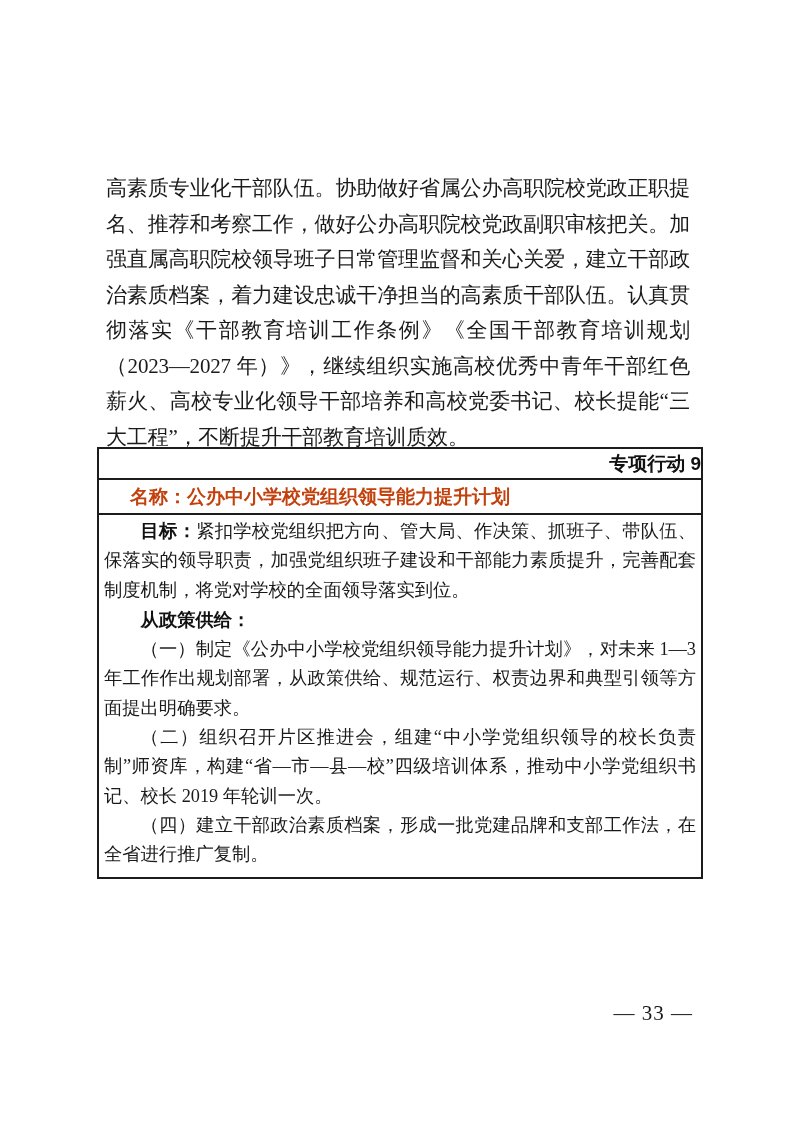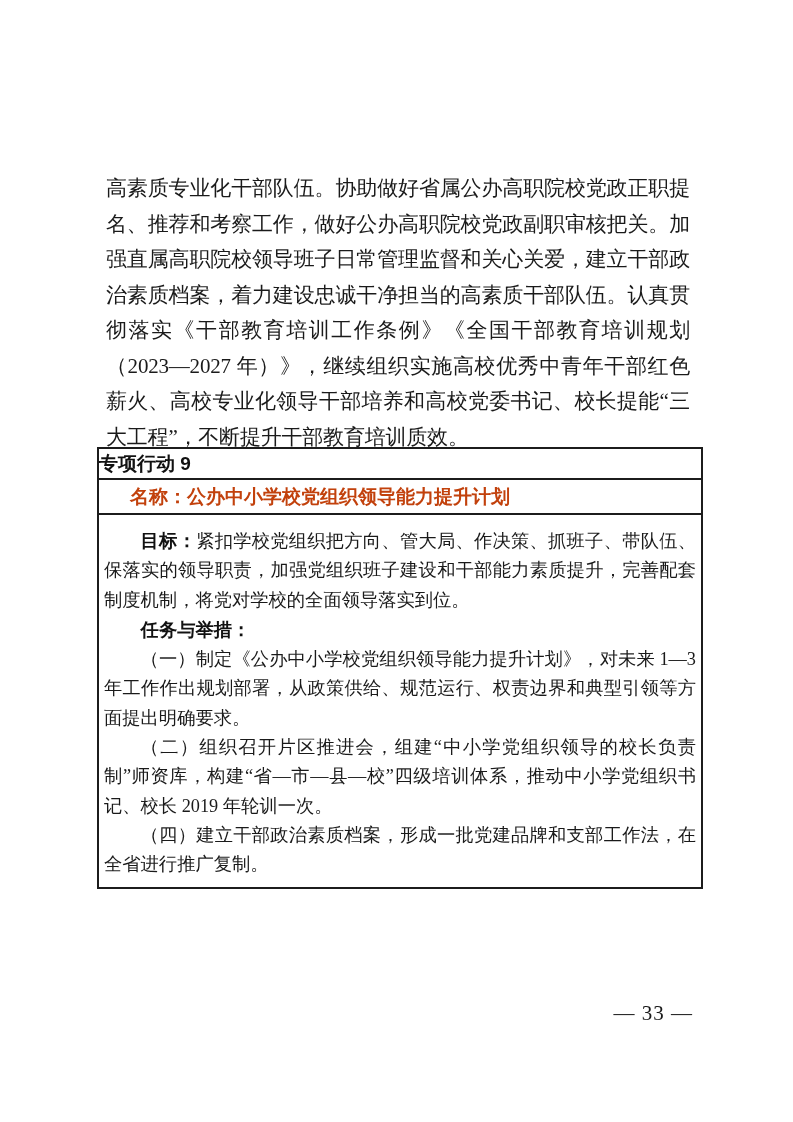--- a/index.html
+++ b/index.html
@@ -32,36 +32,36 @@
   .action-table {
     position: absolute;
     left: 97px; top: 447px; width: 606px;
     border: 2px solid #1c1c1c;
     background: #ffffff;
   }
   .tbl-row { border-bottom: 2px solid #1c1c1c; }
   .tbl-row:last-child { border-bottom: none; }
   .header-row {
     height: 31px; line-height: 30px;
-    text-align: left;
+    text-align: right;
     font-family: "Liberation Sans", "DejaVu Sans", sans-serif;
     font-weight: 700;
     font-size: 19px;
     color: #111;
   }
   .name-row {
     height: 35px; line-height: 34px;
     padding-left: 31px;
     font-family: "Liberation Sans", "DejaVu Sans", sans-serif;
     font-weight: 700;
     font-size: 19px;
     color: #c2410c;
   }
   .body-cell {
-    padding: 11px 5px 7px 5px;
+    padding: 1px 5px 7px 5px;
     font-size: 18.3px;
     line-height: 29.3px;
     text-align: justify;
     text-justify: inter-ideograph;
     color: #1a1a1a;
     border-radius: 27px;
   }
   .body-cell p {
     margin: 0;
     text-indent: 2em;
@@ -92,21 +92,21 @@
     <div class="tbl-row header-row">
       <span>专项行动 9</span>
     </div>
 
     <div class="tbl-row name-row">
       <span>名称：公办中小学校党组织领导能力提升计划</span>
     </div>
 
     <div class="tbl-row body-cell">
       <p><strong>目标：</strong><span>紧扣学校党组织把方向、管大局、作决策、抓班子、带队伍、保落实的领导职责，加强党组织班子建设和干部能力素质提升，完善配套制度机制，将党对学校的全面领导落实到位。</span></p>
-      <p><strong>任务与举措：</strong></p>
+      <p><strong>从政策供给：</strong></p>
       <p>（一）制定《公办中小学校党组织领导能力提升计划》，对未来 1—3 年工作作出规划部署，从政策供给、规范运行、权责边界和典型引领等方面提出明确要求。</p>
       <p>（二）组织召开片区推进会，组建“中小学党组织领导的校长负责制”师资库，构建“省—市—县—校”四级培训体系，推动中小学党组织书记、校长 2019 年轮训一次。</p>
       <p>（四）建立干部政治素质档案，形成一批党建品牌和支部工作法，在全省进行推广复制。</p>
     </div>
 
   </div>
 
   <div class="page-number">— 33 —</div>
 
 </div>

